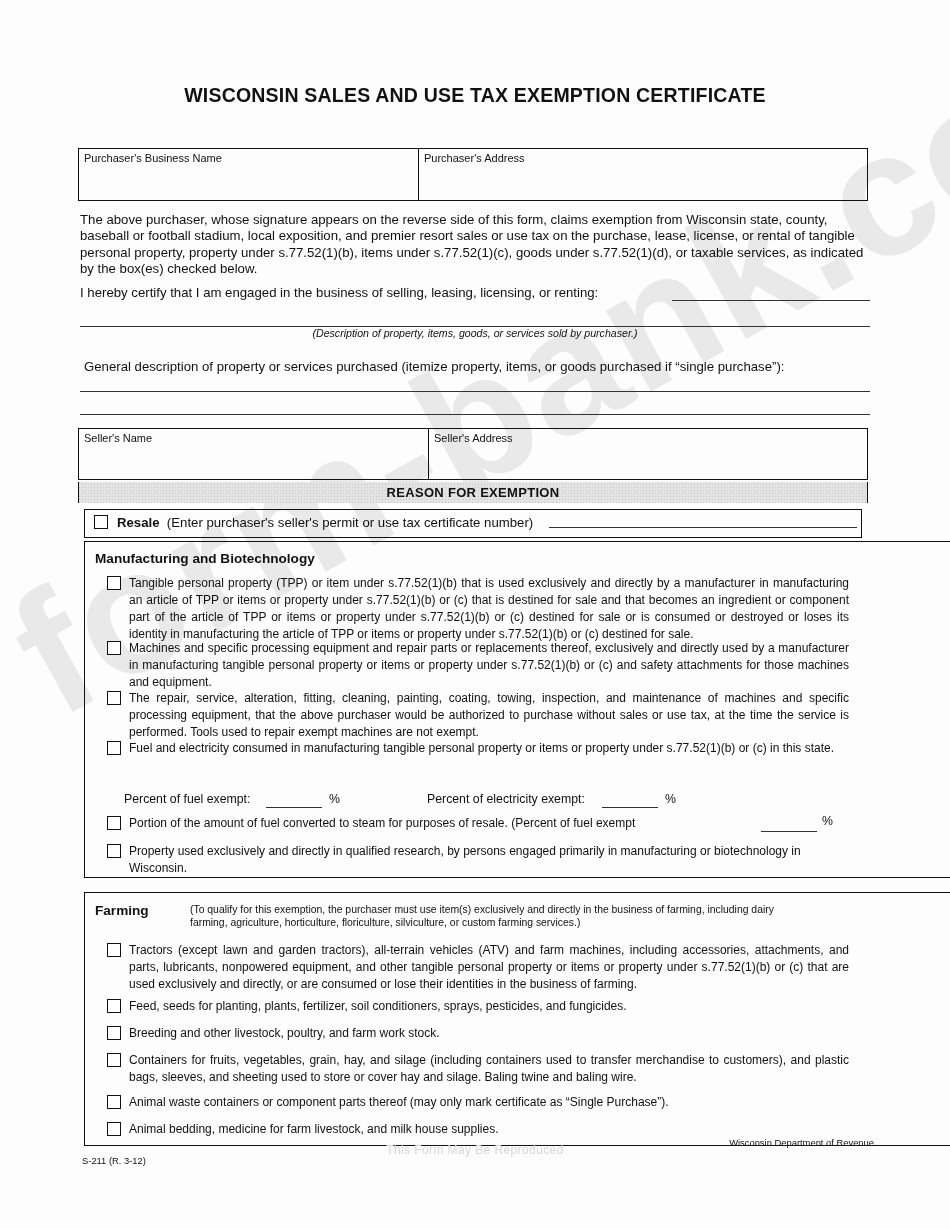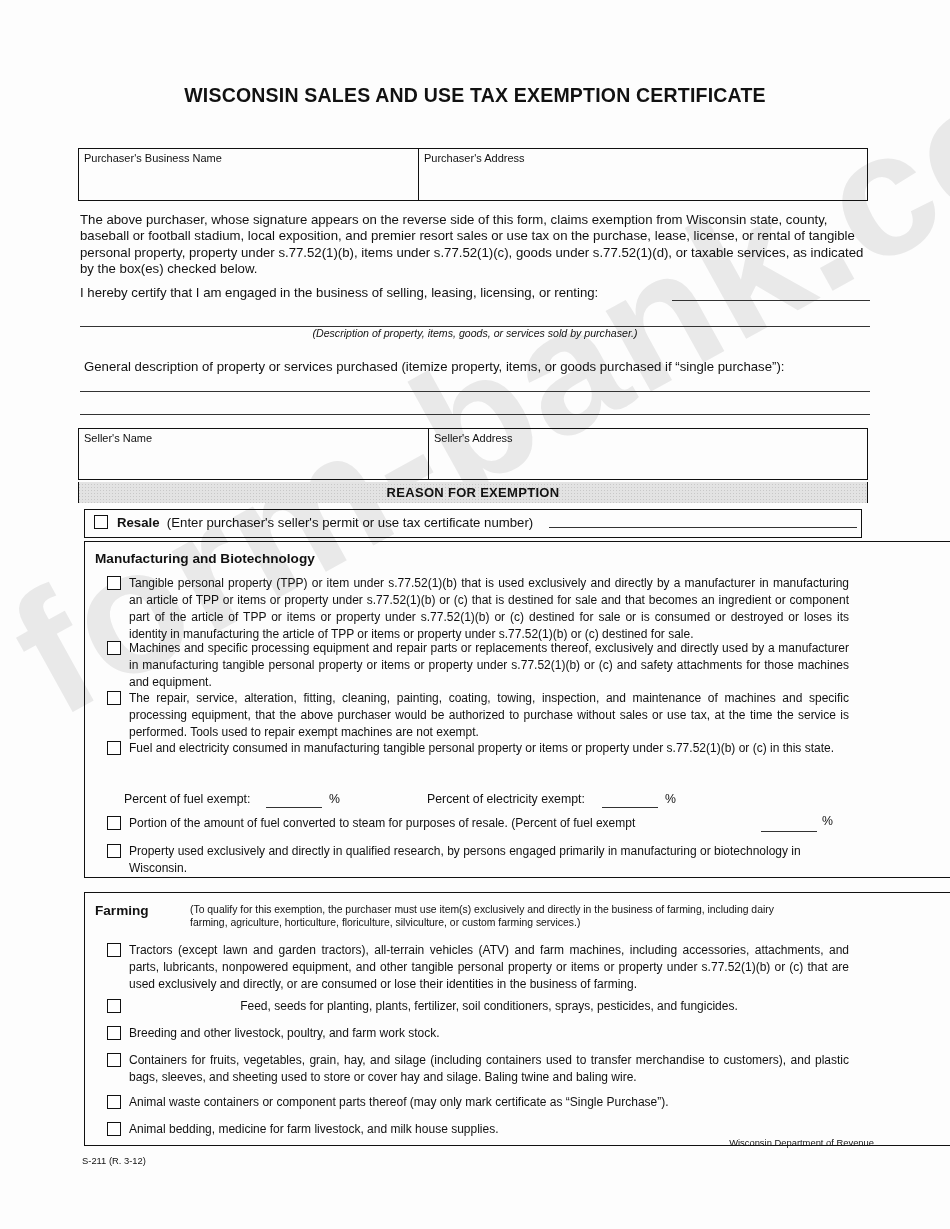--- a/index.html
+++ b/index.html
@@ -370,21 +370,21 @@
 
     <div id="farm-box">
       <span class="section-head" id="farm-head">Farming</span>
       <span id="farm-note">(To qualify for this exemption, the purchaser must use item(s) exclusively and directly in the business of farming, including dairy farming, agriculture, horticulture, floriculture, silviculture, or custom farming services.)</span>
 
       <div class="citem" style="left:22px; top:49px; width:742px;">
         <span class="cbox-wrap"><span class="cbox"></span></span>
         <span class="ctext">Tractors (except lawn and garden tractors), all-terrain vehicles (ATV) and farm machines, including accessories, attachments, and parts, lubricants, nonpowered equipment, and other tangible personal property or items or property under s.77.52(1)(b) or (c) that are used exclusively and directly, or are consumed or lose their identities in the business of farming.</span>
       </div>
 
-      <div class="citem" style="left:22px; top:105px; width:742px; text-align:center;">
+      <div class="citem" style="left:22px; top:105px; width:742px; text-align:left;">
         <span class="cbox-wrap"><span class="cbox"></span></span>
         <span class="ctext">Feed, seeds for planting, plants, fertilizer, soil conditioners, sprays, pesticides, and fungicides.</span>
       </div>
 
       <div class="citem" style="left:22px; top:159px; width:742px;">
         <span class="cbox-wrap"><span class="cbox"></span></span>
         <span class="ctext">Containers for fruits, vegetables, grain, hay, and silage (including containers used to transfer merchandise to customers), and plastic bags, sleeves, and sheeting used to store or cover hay and silage. Baling twine and baling wire.</span>
       </div>
 
       <div class="citem" style="left:22px; top:132px; width:742px; text-align:left;">
@@ -397,16 +397,17 @@
         <span class="ctext">Animal waste containers or component parts thereof (may only mark certificate as “Single Purchase”).</span>
       </div>
 
       <div class="citem" style="left:22px; top:228px; width:742px; text-align:left;">
         <span class="cbox-wrap"><span class="cbox"></span></span>
         <span class="ctext">Animal bedding, medicine for farm livestock, and milk house supplies.</span>
       </div>
     </div>
 
     <div id="footer-left">S-211 (R. 3-12)</div>
+    <div id="footer-center">This Form May Be Reproduced</div>
     <div id="footer-right">Wisconsin Department of Revenue</div>
 
   </div>
 </div>
 
 </body></html>

